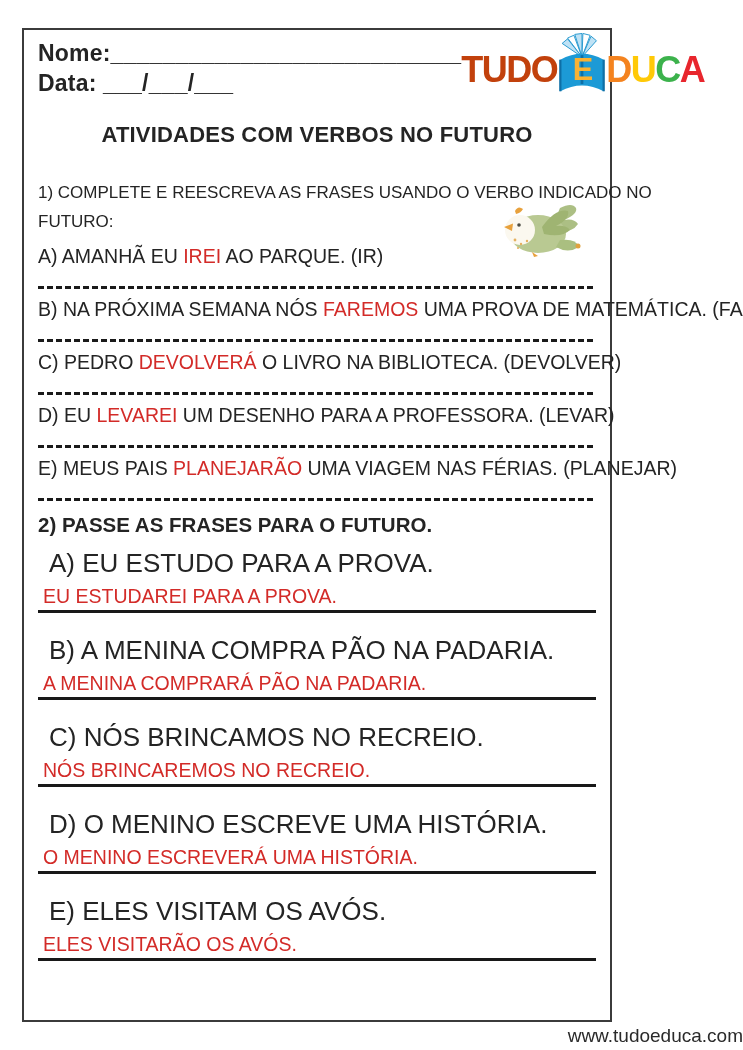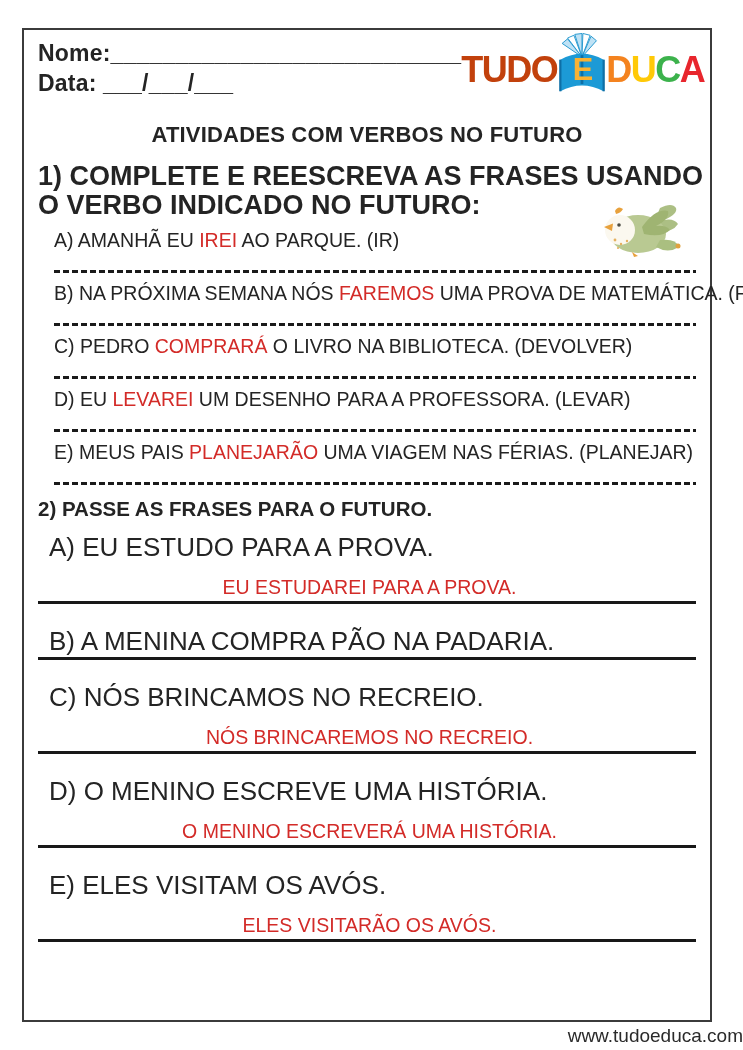--- a/index.html
+++ b/index.html
@@ -7,21 +7,21 @@
     width: 743px; height: 1050px;
     background: #ffffff;
     font-family: "Liberation Sans", "DejaVu Sans", sans-serif;
     color: #242424;
     position: relative;
     overflow: hidden;
   }
   .sheet-border {
     position: absolute;
     left: 22px; top: 28px;
-    width: 690px; height: 994px;
+    width: 590px; height: 994px;
     border: 2px solid #3b3b3b;
     box-sizing: border-box;
     padding: 8px 14px 0 14px;
   }
   
   .header-row { display: flex; justify-content: space-between; align-items: flex-start; }
   .id-block { font-weight: bold; font-size: 23px; line-height: 30px; letter-spacing: 0.2px; white-space: nowrap; }
   .id-line { display: block; }
   .logo { display: flex; align-items: center; margin-top: 2px; margin-right: 2px; }
   .logo-word { font-weight: bold; font-size: 36px; letter-spacing: -1.5px; line-height: 1; }
@@ -32,40 +32,40 @@
   .worksheet-title {
     text-align: center;
     font-weight: bold;
     font-size: 22px;
     margin-top: 22px;
     letter-spacing: 0.2px;
   }
 
   
   .ex1-heading {
-    font-weight: bold;
-    font-size: 27px;
+    font-weight: normal;
+    font-size: 17px;
     line-height: 29px;
-    margin-top: 14px;
+    margin-top: 30px;
     width: 688px;
   }
-  .ex1-item { margin-top: 7px; margin-left: 16px; }
+  .ex1-item { margin-top: 7px; }
   .ex1-sentence { font-size: 19.5px; line-height: 27px; white-space: nowrap; }
   .verb-red { color: #d32b28; }
   .dashed-line {
     height: 3px;
     margin-top: 16px;
     background: repeating-linear-gradient(90deg, #1a1a1a 0px, #1a1a1a 6px, transparent 6px, transparent 9px);
   }
 
   
   .ex2-heading { font-weight: bold; font-size: 20.5px; margin-top: 12px; }
   .ex2-item { margin-top: 13px; }
   .ex2-question { font-size: 26px; line-height: 27px; padding-left: 11px; white-space: nowrap; }
-  .ex2-answer { font-size: 19.5px; line-height: 24px; margin-top: 14px; padding-left: 5px; color: #d32b28; white-space: nowrap; text-align: center; }
+  .ex2-answer { font-size: 19.5px; line-height: 24px; margin-top: 7px; padding-left: 5px; color: #d32b28; white-space: nowrap; }
   .answer-underline { height: 3px; background: #181818; margin-top: 2px; }
   .ex2-item { margin-bottom: 24px; }
 
   .bird { position: absolute; top: 166px; right: 28px; width: 84px; height: 64px; }
 
   .footer-url {
     position: absolute;
     left: 0; right: 0;
     bottom: 3px;
     text-align: right;
@@ -134,21 +134,21 @@
   <div>
     <div class="ex1-item">
       <div class="ex1-sentence"><span>A) AMANHÃ EU </span><span class="verb-red">IREI</span><span> AO PARQUE. (IR)</span></div>
       <div class="dashed-line"></div>
     </div>
     <div class="ex1-item">
       <div class="ex1-sentence"><span>B) NA PRÓXIMA SEMANA NÓS </span><span class="verb-red">FAREMOS</span><span> UMA PROVA DE MATEMÁTICA. (FAZER)</span></div>
       <div class="dashed-line"></div>
     </div>
     <div class="ex1-item">
-      <div class="ex1-sentence"><span>C) PEDRO </span><span class="verb-red">COMPRARÁ</span><span> O LIVRO NA BIBLIOTECA. (DEVOLVER)</span></div>
+      <div class="ex1-sentence"><span>C) PEDRO </span><span class="verb-red">DEVOLVERÁ</span><span> O LIVRO NA BIBLIOTECA. (DEVOLVER)</span></div>
       <div class="dashed-line"></div>
     </div>
     <div class="ex1-item">
       <div class="ex1-sentence"><span>D) EU </span><span class="verb-red">LEVAREI</span><span> UM DESENHO PARA A PROFESSORA. (LEVAR)</span></div>
       <div class="dashed-line"></div>
     </div>
     <div class="ex1-item">
       <div class="ex1-sentence"><span>E) MEUS PAIS </span><span class="verb-red">PLANEJARÃO</span><span> UMA VIAGEM NAS FÉRIAS. (PLANEJAR)</span></div>
       <div class="dashed-line"></div>
     </div>
@@ -157,20 +157,21 @@
   <div class="ex2-heading">2) PASSE AS FRASES PARA O FUTURO.</div>
 
   <div>
     <div class="ex2-item">
       <div class="ex2-question">A) EU ESTUDO PARA A PROVA.</div>
       <div class="ex2-answer">EU ESTUDAREI PARA A PROVA.</div>
       <div class="answer-underline"></div>
     </div>
     <div class="ex2-item">
       <div class="ex2-question">B) A MENINA COMPRA PÃO NA PADARIA.</div>
+      <div class="ex2-answer">A MENINA COMPRARÁ PÃO NA PADARIA.</div>
       <div class="answer-underline"></div>
     </div>
     <div class="ex2-item">
       <div class="ex2-question">C) NÓS BRINCAMOS NO RECREIO.</div>
       <div class="ex2-answer">NÓS BRINCAREMOS NO RECREIO.</div>
       <div class="answer-underline"></div>
     </div>
     <div class="ex2-item">
       <div class="ex2-question">D) O MENINO ESCREVE UMA HISTÓRIA.</div>
       <div class="ex2-answer">O MENINO ESCREVERÁ UMA HISTÓRIA.</div>

